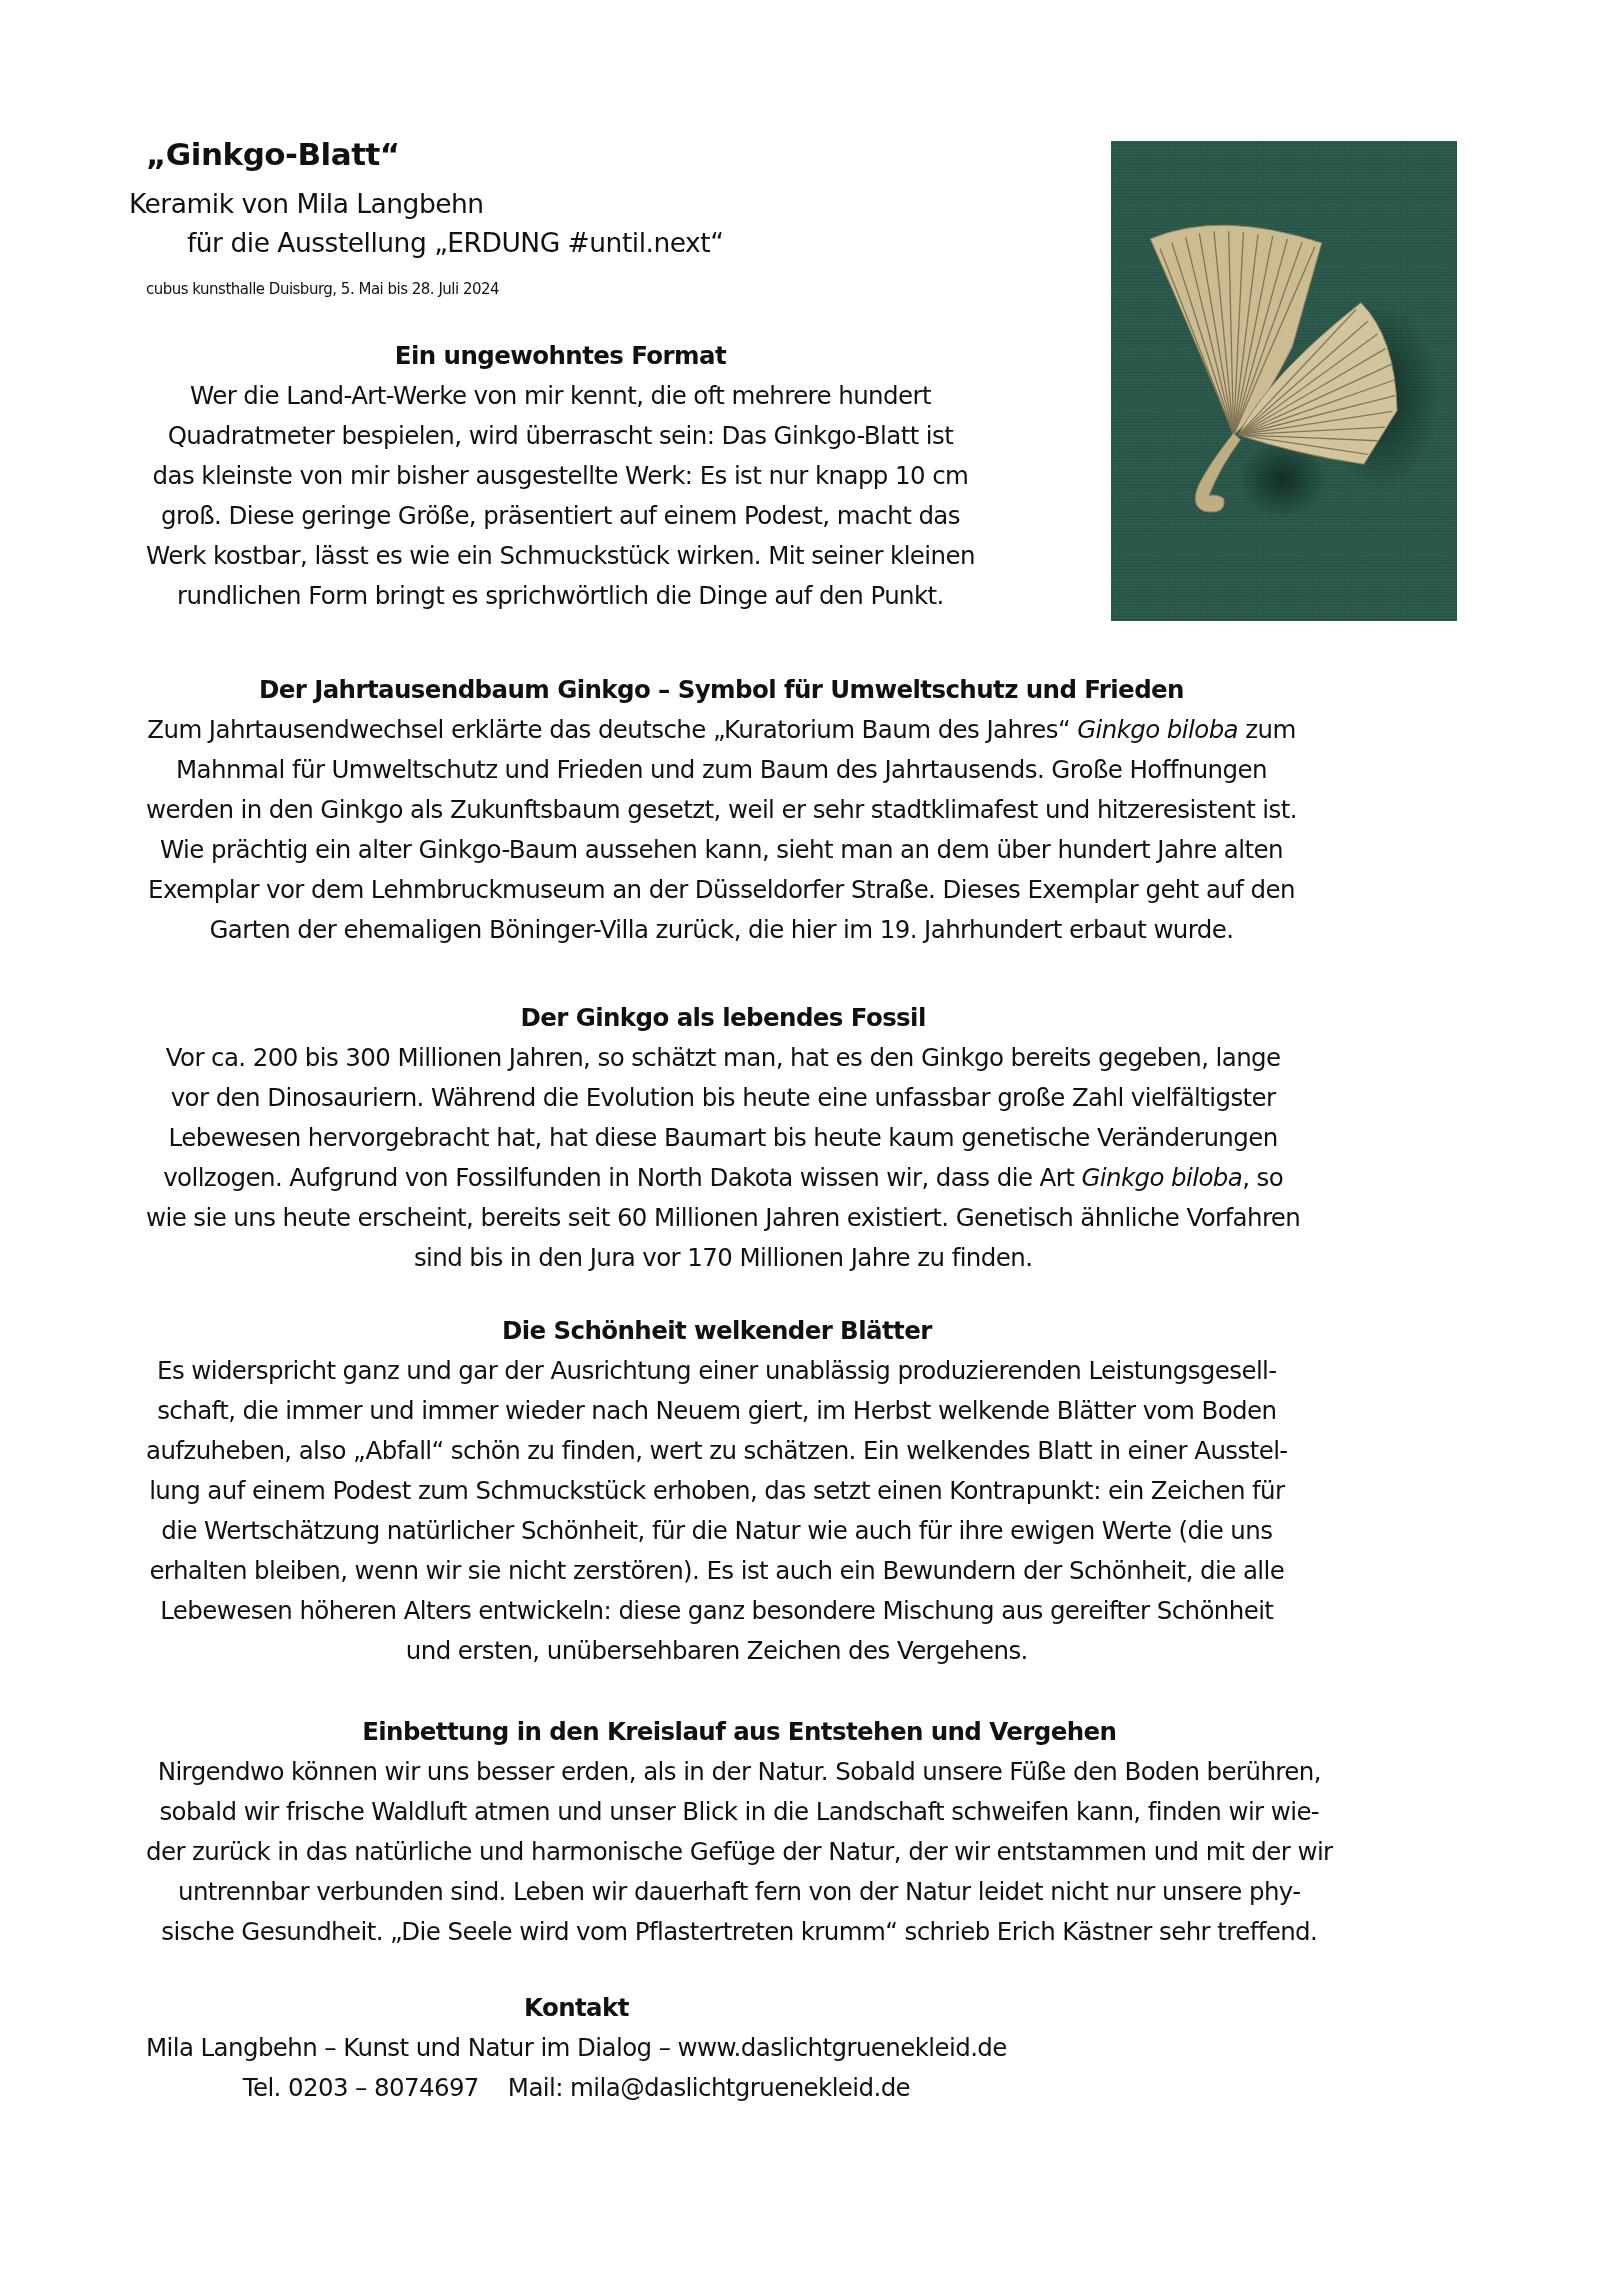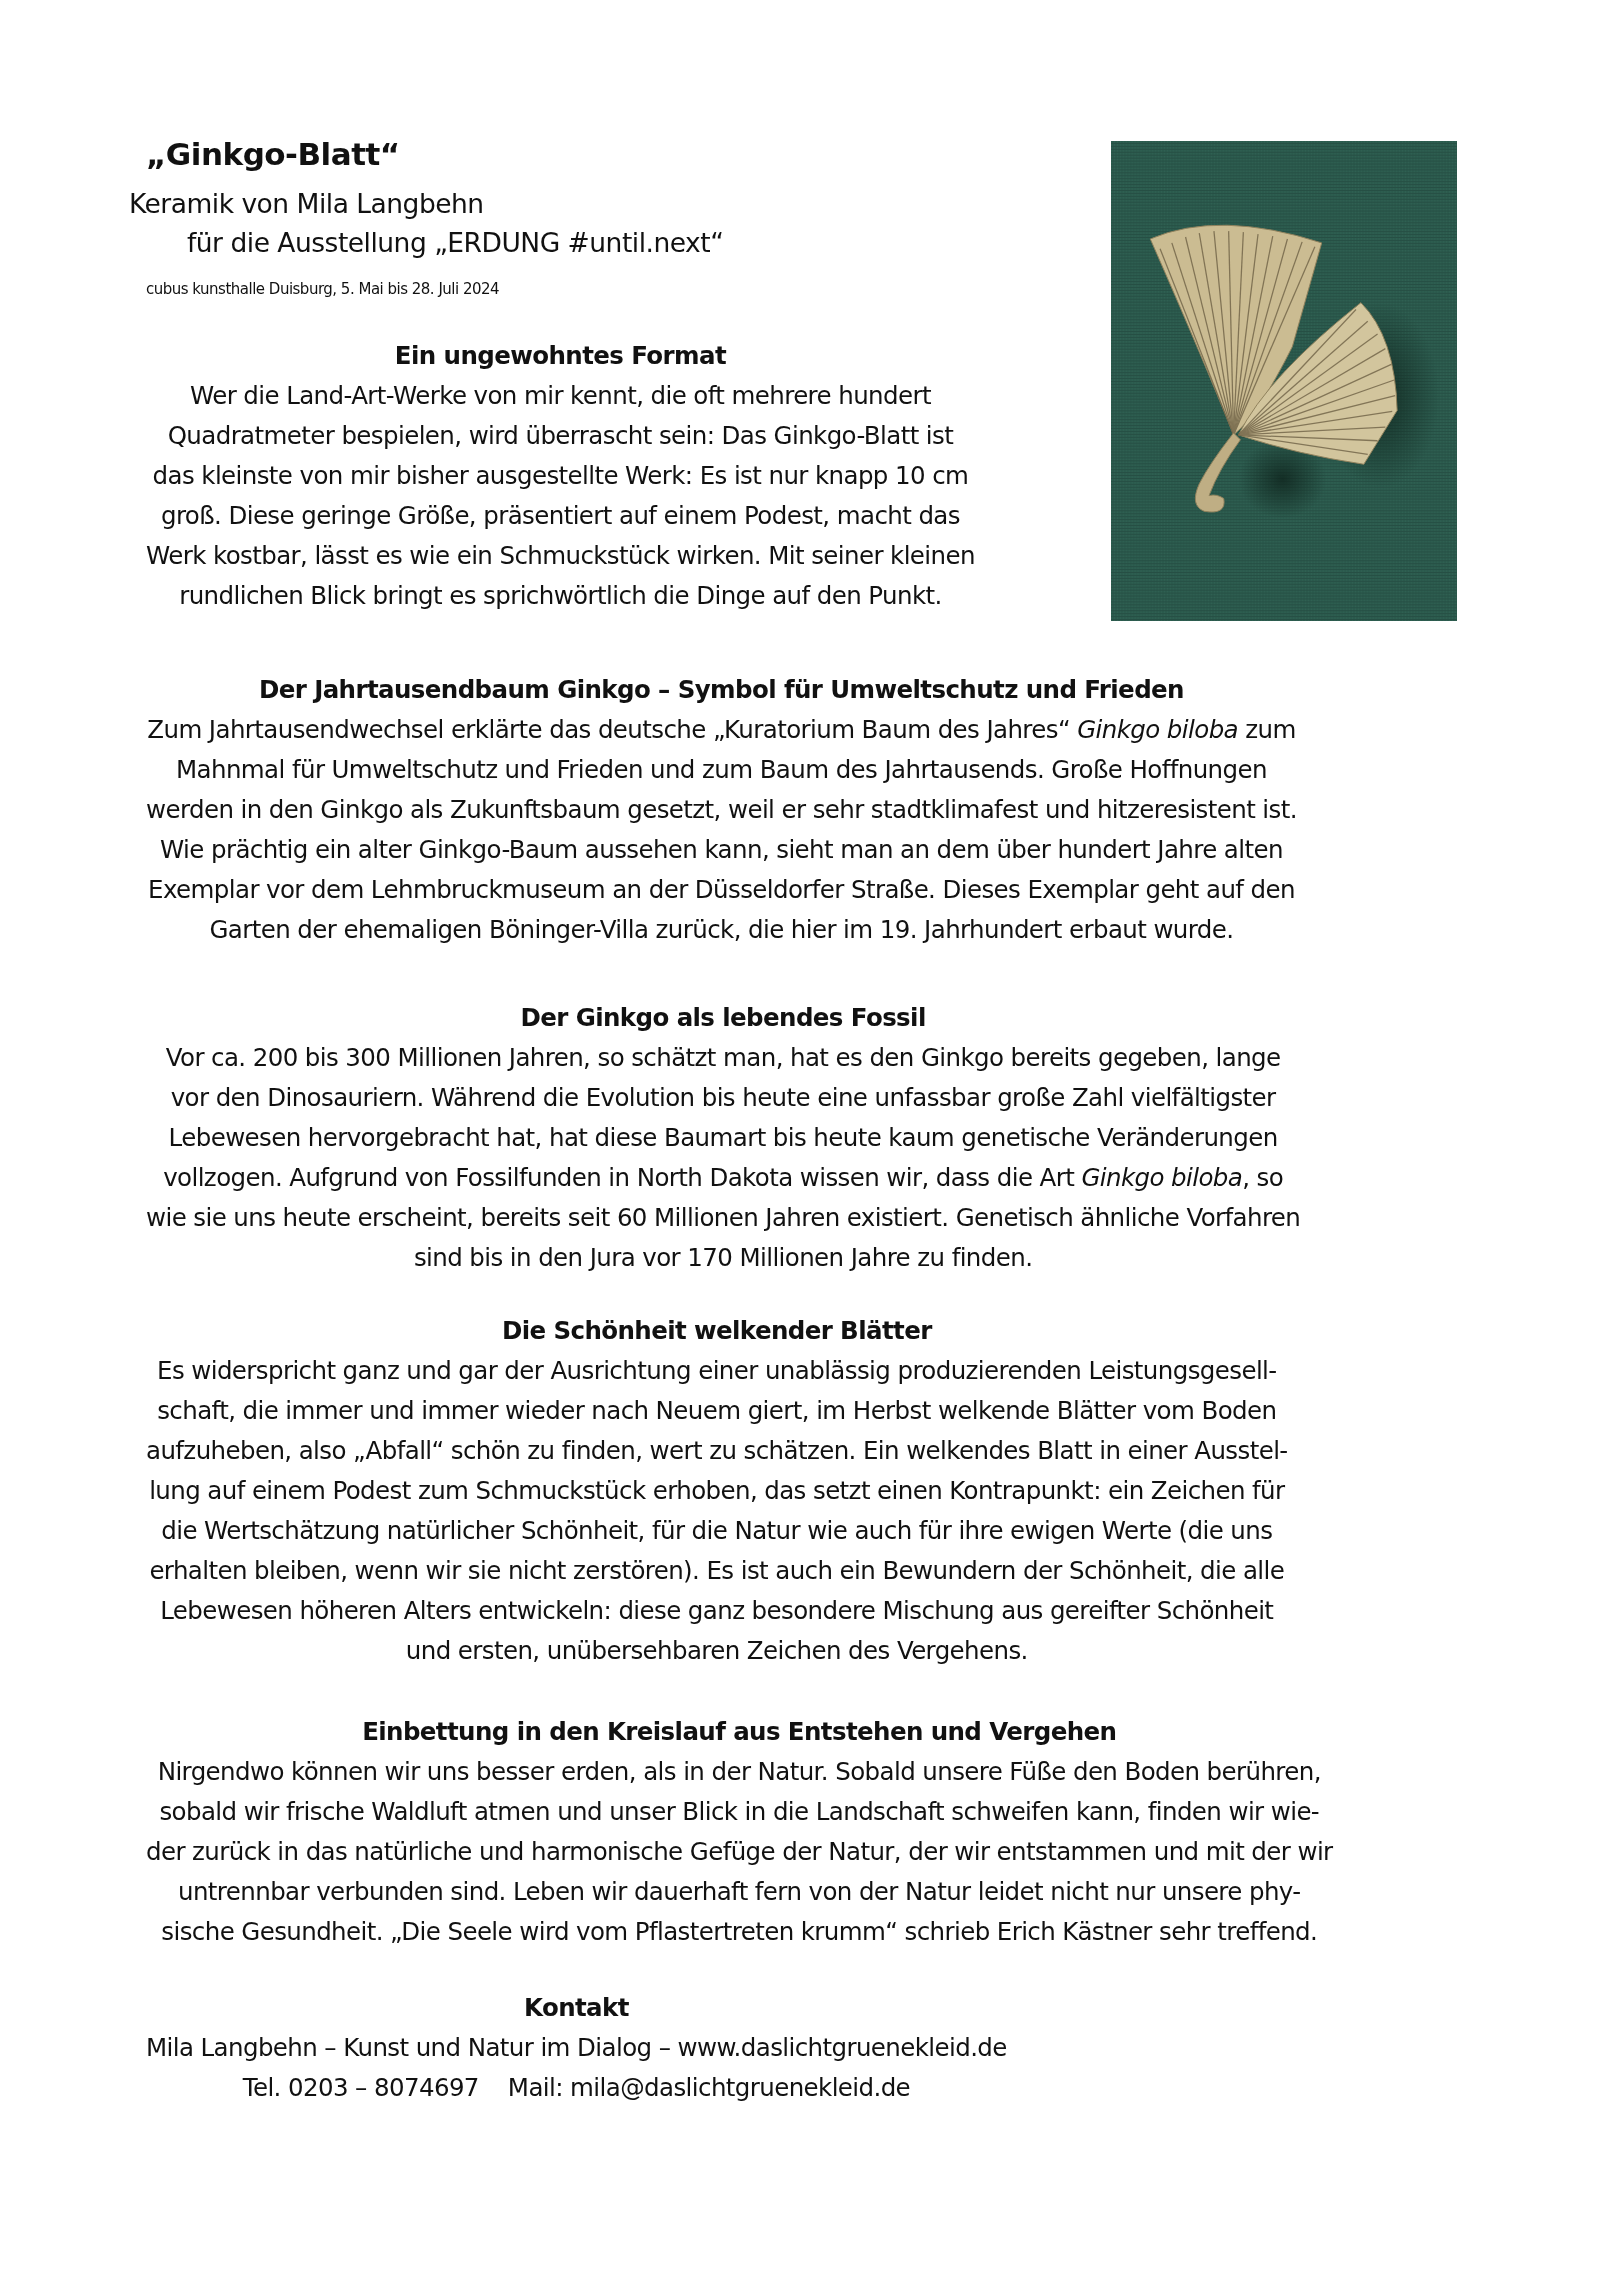--- a/index.html
+++ b/index.html
@@ -94,21 +94,21 @@
     </svg>
   </div>
 
   <div class="section" style="top:336px;">
     <div class="line heading">Ein ungewohntes Format</div>
     <div class="line">Wer die Land-Art-Werke von mir kennt, die oft mehrere hundert</div>
     <div class="line">Quadratmeter bespielen, wird überrascht sein: Das Ginkgo-Blatt ist</div>
     <div class="line">das kleinste von mir bisher ausgestellte Werk: Es ist nur knapp 10 cm</div>
     <div class="line">groß. Diese geringe Größe, präsentiert auf einem Podest, macht das</div>
     <div class="line">Werk kostbar, lässt es wie ein Schmuckstück wirken. Mit seiner kleinen</div>
-    <div class="line">rundlichen Blick bringt es sprichwörtlich die Dinge auf den Punkt.</div>
+    <div class="line">rundlichen Form bringt es sprichwörtlich die Dinge auf den Punkt.</div>
   </div>
 
   <div class="section" style="top:670px;">
     <div class="line heading">Der Jahrtausendbaum Ginkgo – Symbol für Umweltschutz und Frieden</div>
     <div class="line"><span>Zum Jahrtausendwechsel erklärte das deutsche „Kuratorium Baum des Jahres“ </span><em>Ginkgo biloba</em><span> zum</span></div>
     <div class="line">Mahnmal für Umweltschutz und Frieden und zum Baum des Jahrtausends. Große Hoffnungen</div>
     <div class="line">werden in den Ginkgo als Zukunftsbaum gesetzt, weil er sehr stadtklimafest und hitzeresistent ist.</div>
     <div class="line">Wie prächtig ein alter Ginkgo-Baum aussehen kann, sieht man an dem über hundert Jahre alten</div>
     <div class="line">Exemplar vor dem Lehmbruckmuseum an der Düsseldorfer Straße. Dieses Exemplar geht auf den</div>
     <div class="line">Garten der ehemaligen Böninger-Villa zurück, die hier im 19. Jahrhundert erbaut wurde.</div>

